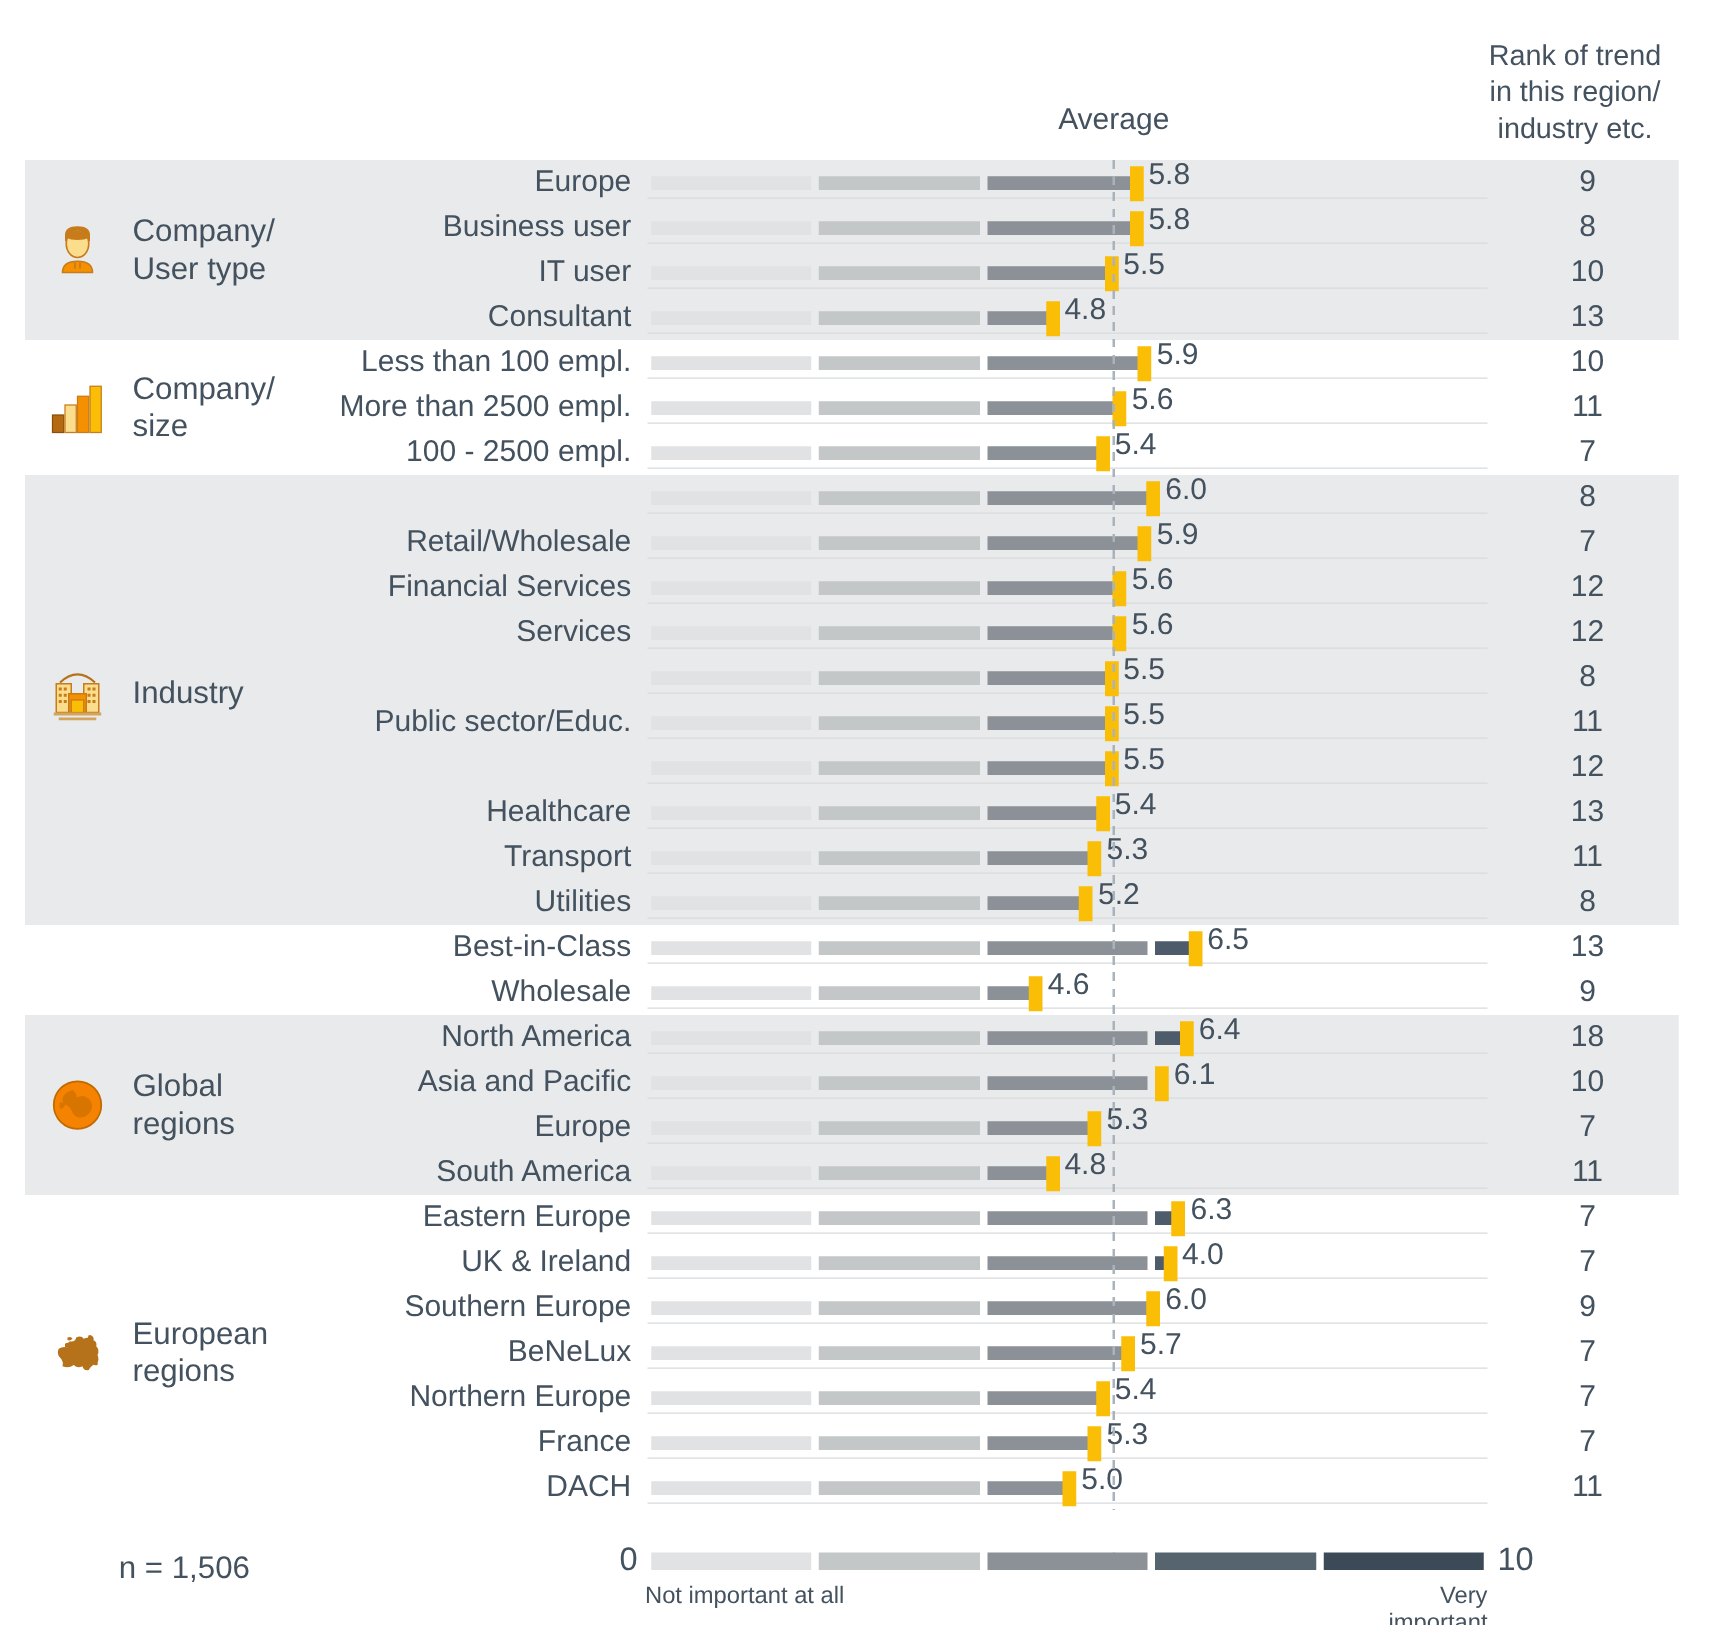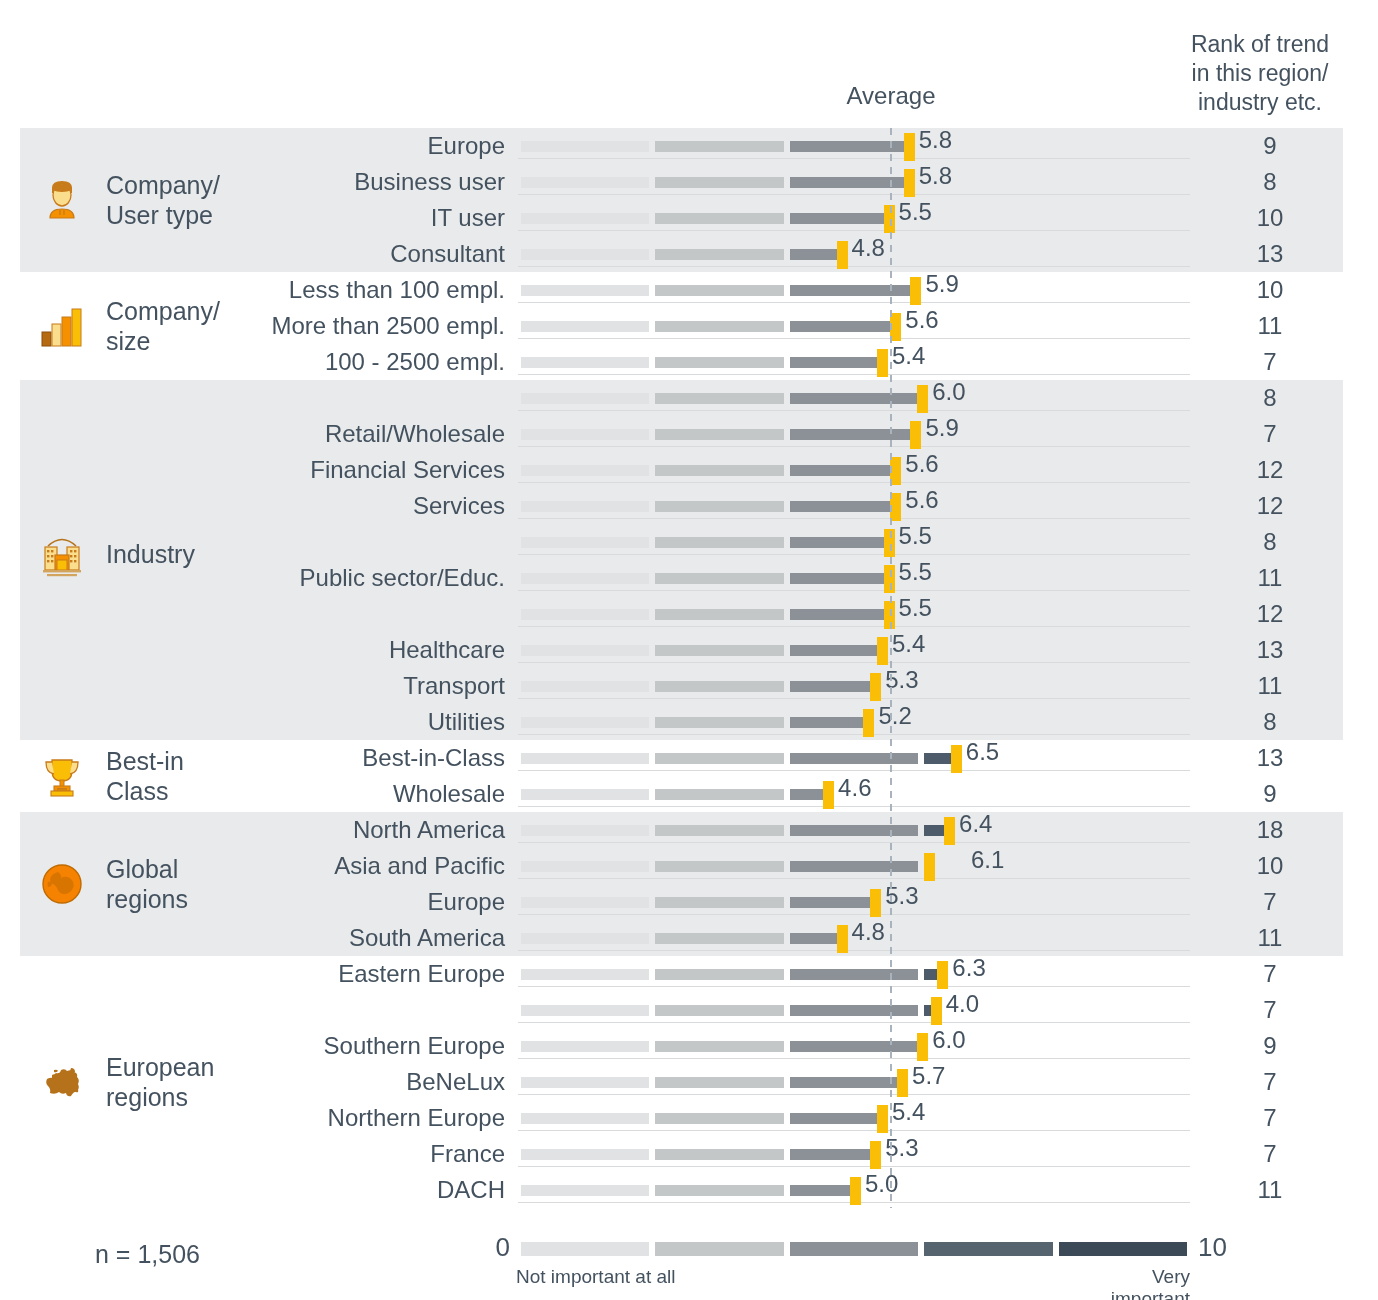--- a/index.html
+++ b/index.html
@@ -361,33 +361,20 @@
           <div class="seg s1" style="left: 3px; width: 128.4px;"></div>
           <div class="seg s2" style="left: 137.4px; width: 128.4px;"></div>
           <div class="seg s3" style="left: 271.8px; width: 74.64px;"></div>
         </div>
         <div class="marker" style="left: 863.44px;"></div>
         <div class="value" style="left: 878.44px;">5.2</div>
         <div class="rank">8</div>
       </div>
     </div>
     <div class="group" style="height: 72px;">
-      <div class="group-label" style="top: 6px;">
-        <svg viewBox="0 0 48 48" width="48" height="48">
-      <path d="M14 8 h20 v11 q0 10 -10 10 q-10 0 -10 -10 z" fill="#fbbe07" stroke="#c77b1a" stroke-width="1.3"></path>
-      <path d="M14 10 h-6 q0 11 8 12" fill="#fbdd8e" stroke="#c77b1a" stroke-width="1.3"></path>
-      <path d="M34 10 h6 q0 11 -8 12" fill="#fbdd8e" stroke="#c77b1a" stroke-width="1.3"></path>
-      <rect x="22" y="28" width="4" height="7" fill="#f59000" stroke="#c77b1a" stroke-width="1"></rect>
-      <rect x="16" y="34" width="16" height="5" fill="#f59000" stroke="#c77b1a" stroke-width="1.1"></rect>
-      <rect x="13" y="39" width="22" height="5" fill="#fbbe07" stroke="#c77b1a" stroke-width="1.1"></rect>
-      <rect x="19" y="36" width="10" height="1.6" fill="#c77b1a"></rect>
-        </svg>
-        <div class="group-title">Best-in
-Class</div>
-      </div>
       <div class="row">
         <div class="row-label">Best-in-Class</div>
         <div class="baseline"></div>
         <div class="track">
           <div class="seg s1" style="left: 3px; width: 128.4px;"></div>
           <div class="seg s2" style="left: 137.4px; width: 128.4px;"></div>
           <div class="seg s3" style="left: 271.8px; width: 128.4px;"></div>
           <div class="seg s4" style="left: 406.2px; width: 27.6px;"></div>
         </div>
         <div class="marker" style="left: 950.8px;"></div>
@@ -434,21 +421,21 @@
       <div class="row">
         <div class="row-label">Asia and Pacific</div>
         <div class="baseline"></div>
         <div class="track">
           <div class="seg s1" style="left: 3px; width: 128.4px;"></div>
           <div class="seg s2" style="left: 137.4px; width: 128.4px;"></div>
           <div class="seg s3" style="left: 271.8px; width: 128.4px;"></div>
           <div class="seg s4" style="left: 406.2px; width: 0.72px;"></div>
         </div>
         <div class="marker" style="left: 923.92px;"></div>
-        <div class="value" style="left: 938.92px; margin-left: 32px;">6.1</div>
+        <div class="value" style="left: 938.92px;">6.1</div>
         <div class="rank">10</div>
       </div>
       <div class="row">
         <div class="row-label">Europe</div>
         <div class="baseline"></div>
         <div class="track">
           <div class="seg s1" style="left: 3px; width: 128.4px;"></div>
           <div class="seg s2" style="left: 137.4px; width: 128.4px;"></div>
           <div class="seg s3" style="left: 271.8px; width: 81.36px;"></div>
         </div>
@@ -490,20 +477,21 @@
           <div class="seg s1" style="left: 3px; width: 128.4px;"></div>
           <div class="seg s2" style="left: 137.4px; width: 128.4px;"></div>
           <div class="seg s3" style="left: 271.8px; width: 128.4px;"></div>
           <div class="seg s4" style="left: 406.2px; width: 14.16px;"></div>
         </div>
         <div class="marker" style="left: 937.36px;"></div>
         <div class="value" style="left: 952.36px;">6.3</div>
         <div class="rank">7</div>
       </div>
       <div class="row">
+        <div class="row-label">UK &amp; Ireland</div>
         <div class="baseline"></div>
         <div class="track">
           <div class="seg s1" style="left: 3px; width: 128.4px;"></div>
           <div class="seg s2" style="left: 137.4px; width: 128.4px;"></div>
           <div class="seg s3" style="left: 271.8px; width: 128.4px;"></div>
           <div class="seg s4" style="left: 406.2px; width: 7.44px;"></div>
         </div>
         <div class="marker" style="left: 930.64px;"></div>
         <div class="value" style="left: 945.64px;">4.0</div>
         <div class="rank">7</div>

